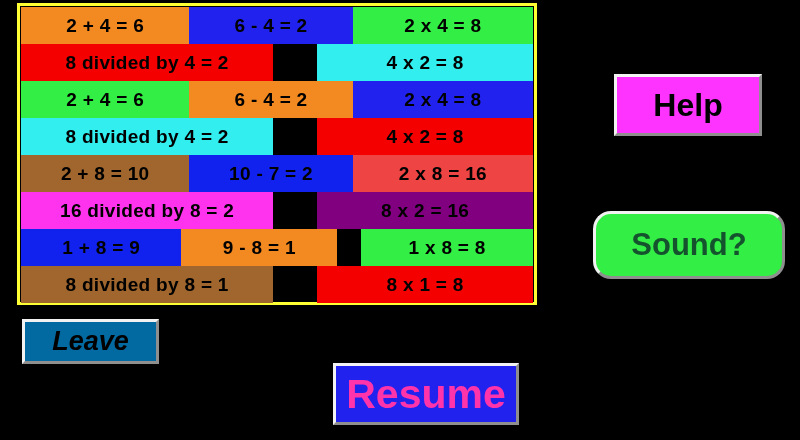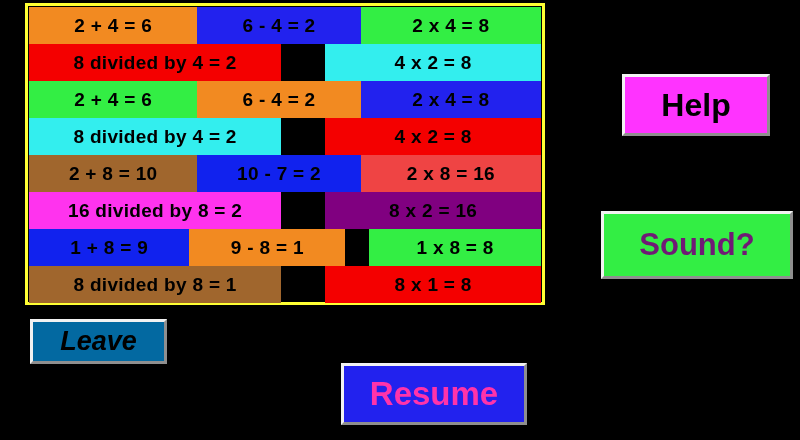--- a/index.html
+++ b/index.html
@@ -10,21 +10,21 @@
   body {
     width: 800px;
     height: 440px;
     background: #000000;
     font-family: "Liberation Sans", sans-serif;
     overflow: hidden;
     position: relative;
   }
   #stage {
     position: absolute;
-    left: 12px; top: 0;
+    left: 4px; top: 0;
     width: 776px;
     height: 440px;
     background: #000000;
   }
 
   
   #fact-table {
     position: absolute;
     left: 13px;
     top: 3px;
@@ -105,21 +105,21 @@
     font-size: 27px;
     font-style: italic;
   }
   #btn-resume {
     left: 329px;
     top: 363px;
     width: 186px;
     height: 62px;
     background: #2222ee;
     color: #ff33aa;
-    font-size: 33px;
+    font-size: 41px;
   }
 </style>
 </head>
 <body>
 
 <div id="stage">
 
   <div id="fact-table" style="border-color: rgb(255, 255, 51);">
       <div class="fact-row row-3">
         <div class="fact-cell c0" style="background: rgb(242, 138, 33);">2 + 4 = 6</div>
@@ -154,19 +154,19 @@
         <div class="fact-cell c2" style="background: rgb(51, 238, 68); margin-left: 24px;">1 x 8 = 8</div>
       </div>
       <div class="fact-row row-2">
         <div class="fact-cell c0" style="background: rgb(160, 102, 45);">8 divided by 8 = 1</div>
         <div class="fact-cell c1" style="background: rgb(244, 0, 0);">8 x 1 = 8</div>
       </div>
     </div>
 
   <div class="btn" id="btn-help" style="background: rgb(255, 51, 255); color: rgb(0, 0, 0);">Help</div>
 
-  <div class="btn" id="btn-sound" style="background: rgb(51, 238, 68); color: #701a75;">Sound?</div>
+  <div class="btn" id="btn-sound" style="background: rgb(51, 238, 68); color: #14532d; border-radius: 18px;">Sound?</div>
 
   <div class="btn" id="btn-leave" style="background: #0369a1; color: rgb(0, 0, 0);">Leave</div>
 
   <div class="btn" id="btn-resume" style="background: rgb(34, 34, 238); color: rgb(255, 51, 170);">Resume</div>
 
 </div>
 
 </body></html>

